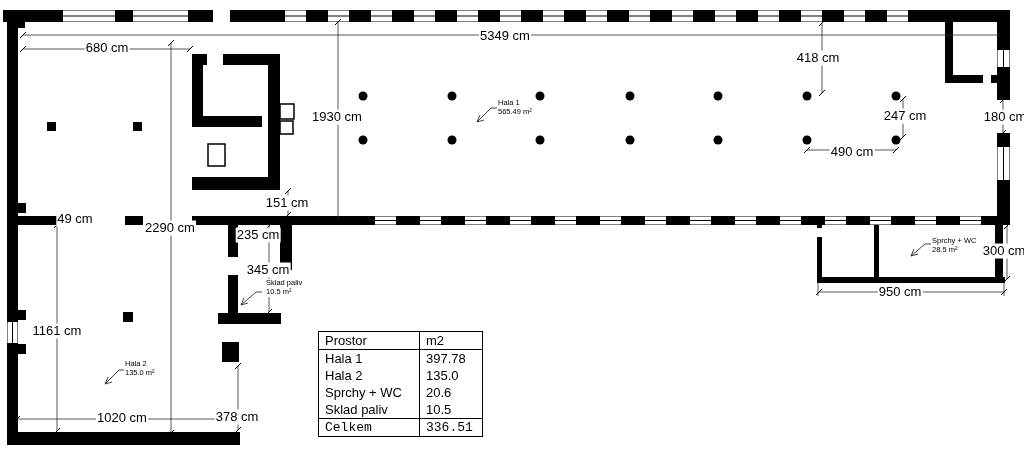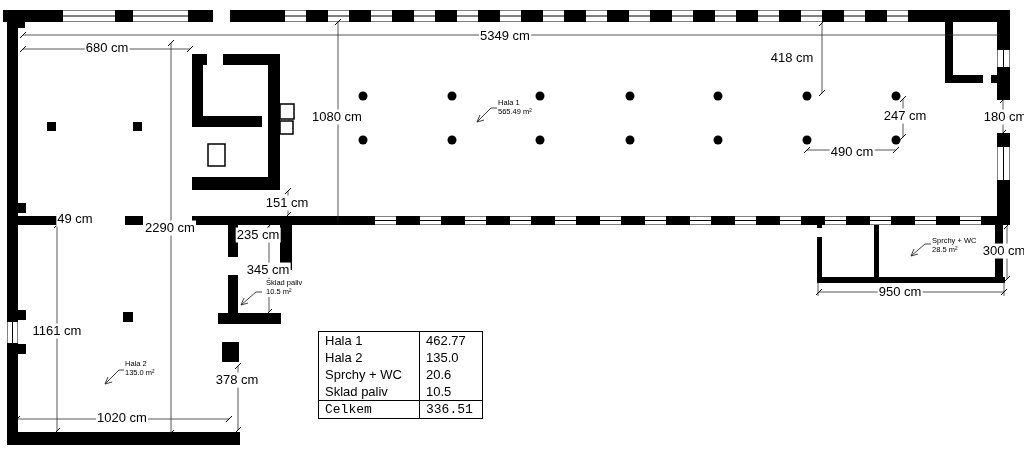--- a/index.html
+++ b/index.html
@@ -103,32 +103,32 @@
       <circle cx="540" cy="140" r="4.5"></circle>
       <circle cx="630" cy="140" r="4.5"></circle>
       <circle cx="718" cy="140" r="4.5"></circle>
       <circle cx="807" cy="140" r="4.5"></circle>
       <circle cx="896" cy="140" r="4.5"></circle>
     </g>
   </svg>
 
   <span class="dim" style="left:107px;top:48px">680 cm</span>
   <span class="dim" style="left:505px;top:36px">5349 cm</span>
-  <span class="dim" style="left:792px;top:58px">418 cm</span>
-  <span class="dim" style="left:337px;top:117px">1080 cm</span>
+  <span class="dim" style="left:818px;top:58px">418 cm</span>
+  <span class="dim" style="left:337px;top:117px">1930 cm</span>
   <span class="dim" style="left:905px;top:116px">247 cm</span>
   <span class="dim" style="left:852px;top:152px">490 cm</span>
   <span class="dim" style="left:1005px;top:117px">180 cm</span>
   <span class="dim" style="left:287px;top:203px">151 cm</span>
   <span class="dim" style="left:170px;top:228px">2290 cm</span>
   <span class="dim" style="left:75px;top:219px">49 cm</span>
   <span class="dim" style="left:258px;top:235px">235 cm</span>
   <span class="dim" style="left:268px;top:270px">345 cm</span>
   <span class="dim" style="left:57px;top:331px">1161 cm</span>
-  <span class="dim" style="left:237px;top:380px">378 cm</span>
+  <span class="dim" style="left:237px;top:417px">378 cm</span>
   <span class="dim" style="left:122px;top:418px">1020 cm</span>
   <span class="dim" style="left:900px;top:292px">950 cm</span>
   <span class="dim" style="left:1004px;top:251px">300 cm</span>
 
   <div class="room" style="left:497px;top:99px">
     <div>Hala 1</div>
     <div>565.49 m²</div>
   </div>
   <div class="room" style="left:124px;top:360px">
     <div>Hala 2</div>
@@ -138,23 +138,27 @@
     <div>Sprchy + WC</div>
     <div>28.5 m²</div>
   </div>
   <div class="room" style="left:265px;top:279px">
     <div>Sklad paliv</div>
     <div>10.5 m²</div>
   </div>
 
   <table class="areas">
     <tbody>
+      <tr class="hdr">
+        <td class="name">Prostor</td>
+        <td class="val">m2</td>
+      </tr>
       <tr>
         <td class="name">Hala 1</td>
-        <td class="val">462.77</td>
+        <td class="val">397.78</td>
       </tr>
       <tr>
         <td class="name">Hala 2</td>
         <td class="val">135.0</td>
       </tr>
       <tr>
         <td class="name">Sprchy + WC</td>
         <td class="val">20.6</td>
       </tr>
       <tr>

